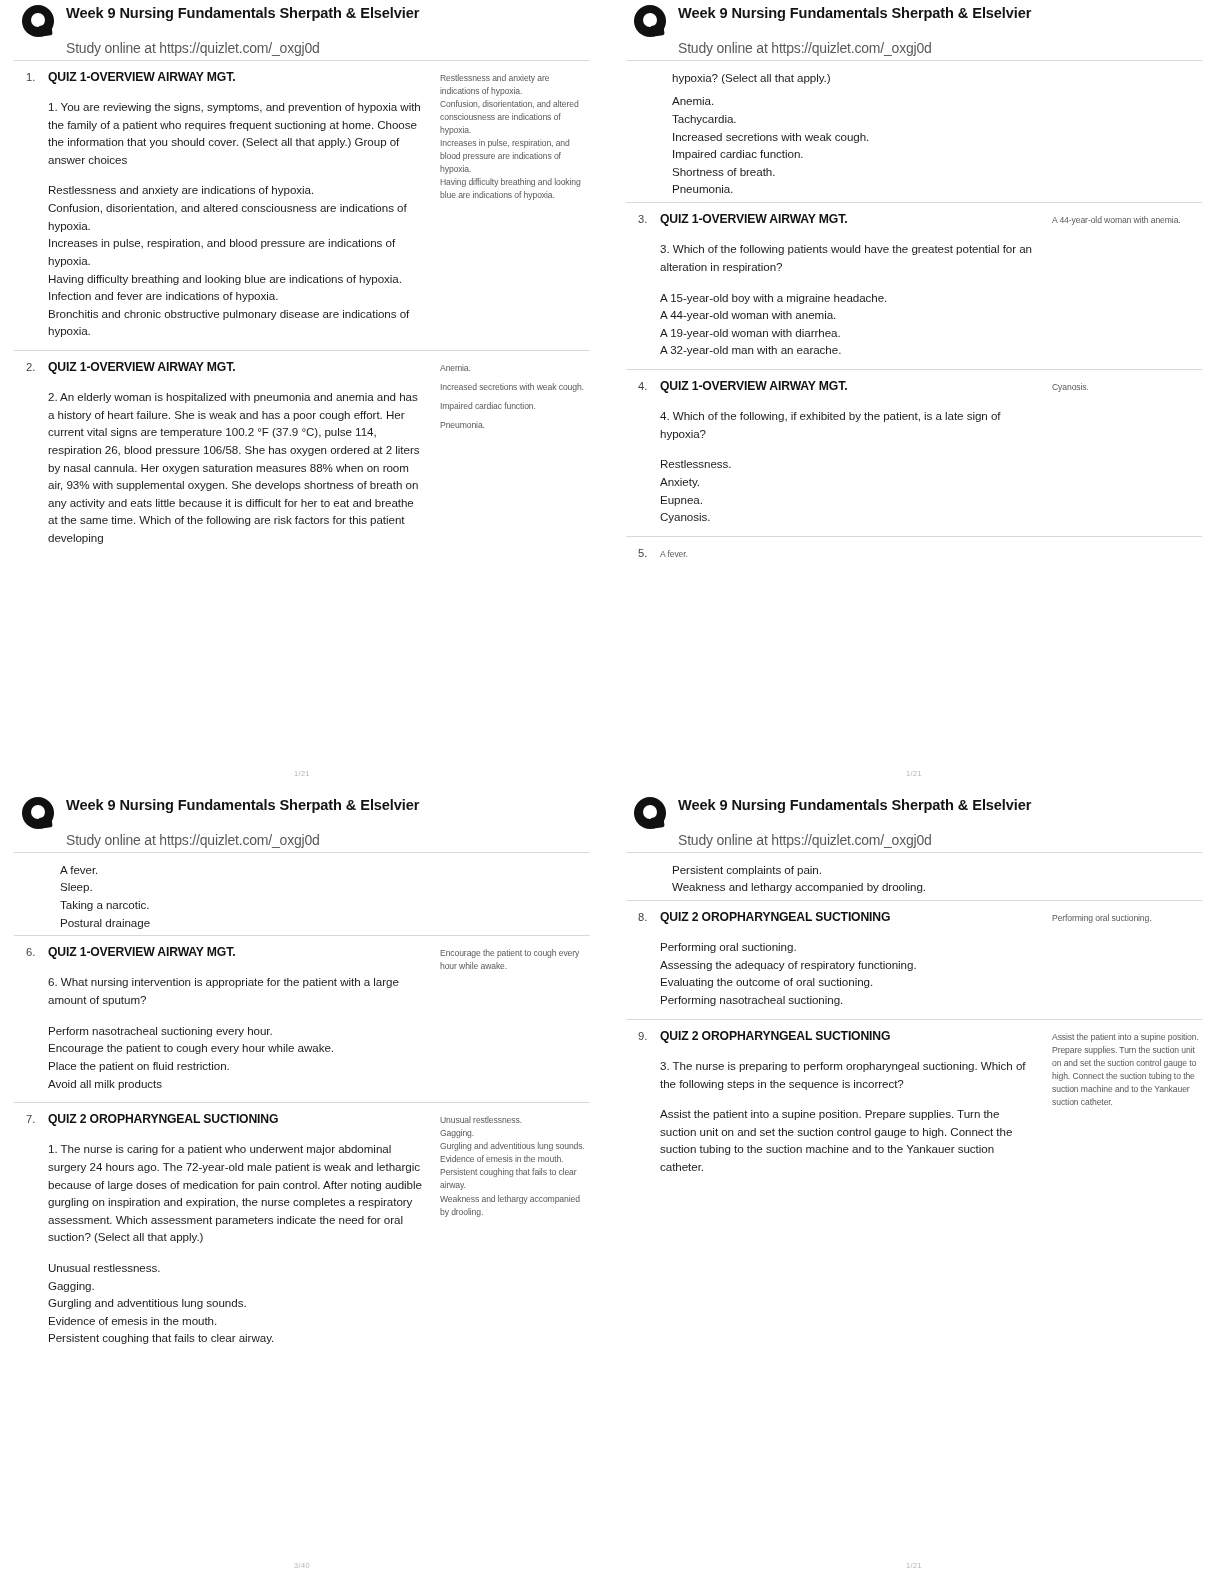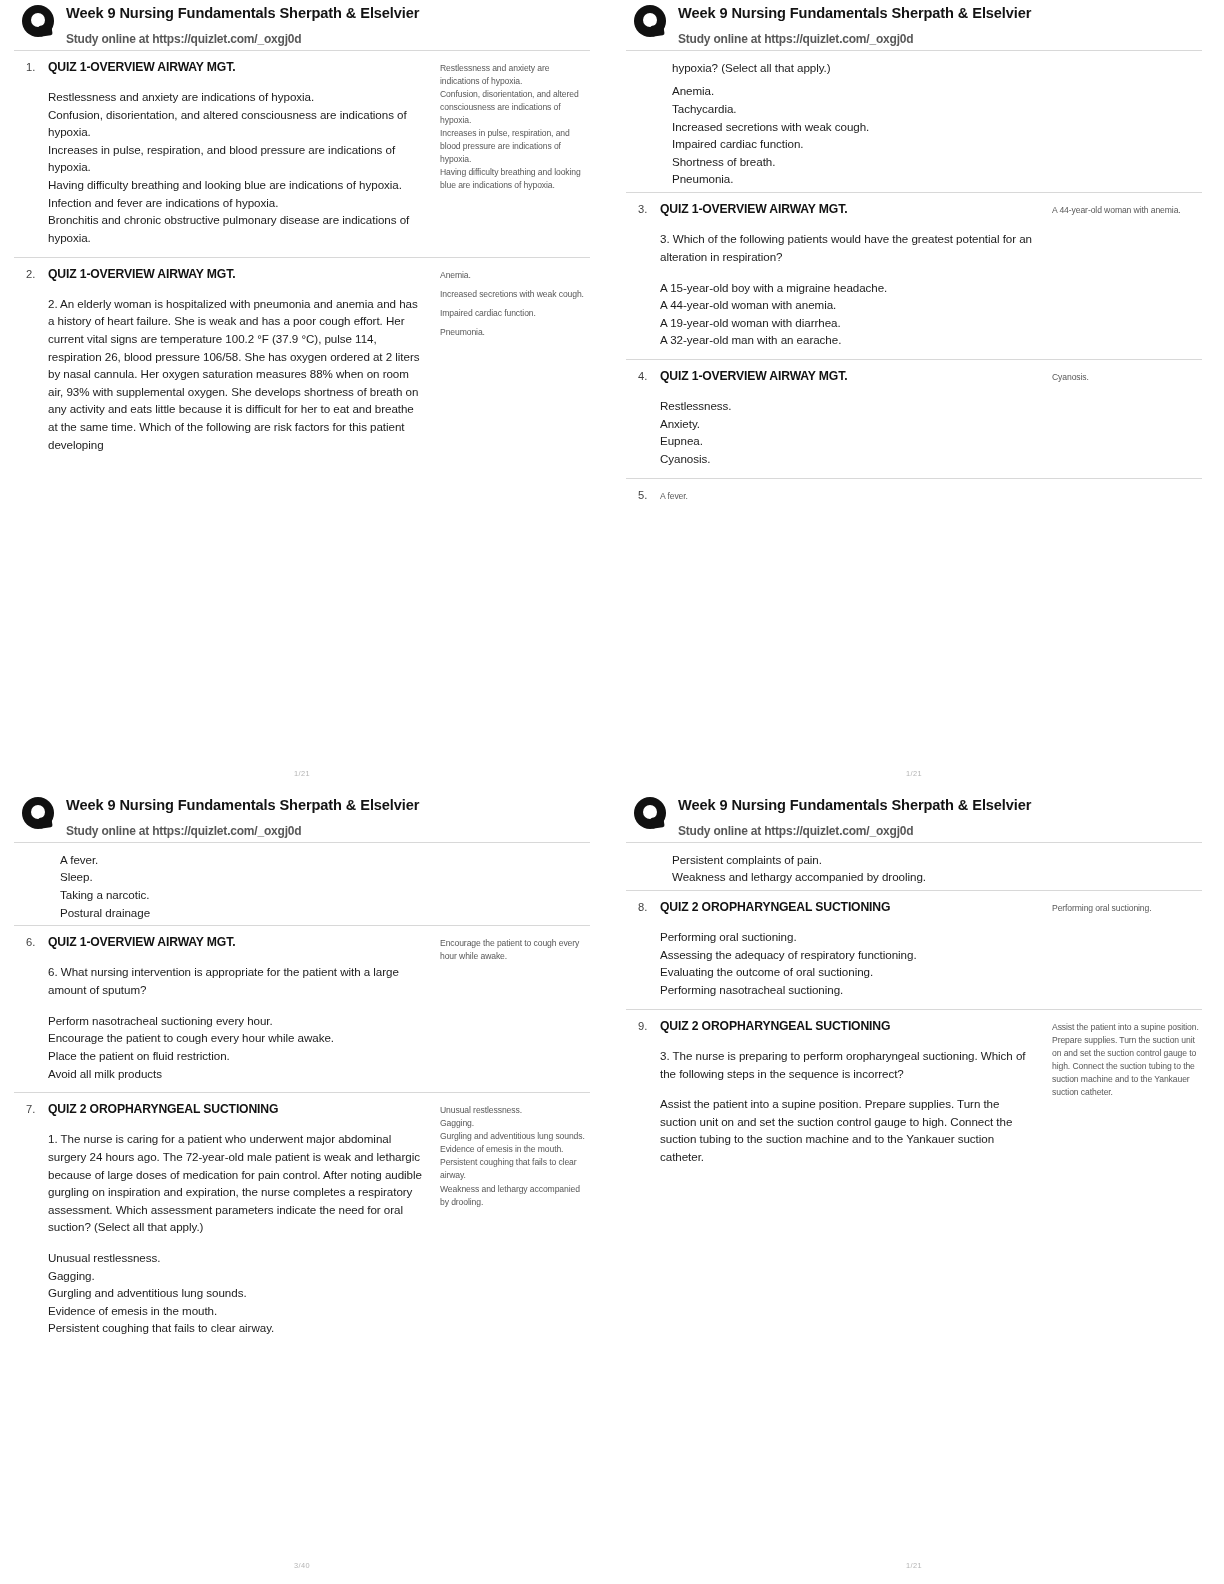--- a/index.html
+++ b/index.html
@@ -70,26 +70,25 @@
   }
   .header-text { padding-top: 1px; }
   .doc-title {
     font-size: 14.6px;
     font-weight: bold;
     letter-spacing: -0.1px;
     line-height: 1.15;
     color: #141414;
   }
   .doc-sub {
-    font-size: 12px;
+    font-size: 14px;
     color: #3b3b3b;
-    margin-top: 10px;
+    margin-top: 18px;
     letter-spacing: -0.2px;
     opacity: .85;
-    font-weight: bold;
   }
 
   
   .cards {
     flex: 1 1 auto;
     display: flex;
     flex-direction: column;
   }
   .row {
     display: flex;
@@ -181,20 +180,21 @@
           <div class="doc-title">Week 9 Nursing Fundamentals Sherpath &amp; Elselvier</div>
           <div class="doc-sub">Study online at https://quizlet.com/_oxgj0d</div>
         </div>
       </div>
       <div class="cards">
         <div class="row first">
           <div class="row-num">1.</div>
           <div class="term-col">
             <div class="term-title">QUIZ 1-OVERVIEW AIRWAY MGT.</div>
             <div class="term-body">
+              <p>1. You are reviewing the signs, symptoms, and prevention of hypoxia with the family of a patient who requires frequent suctioning at home. Choose the information that you should cover. (Select all that apply.) Group of answer choices</p>
               <p>Restlessness and anxiety are indications of hypoxia.<br>Confusion, disorientation, and altered consciousness are indications of hypoxia.<br>Increases in pulse, respiration, and blood pressure are indications of hypoxia.<br>Having difficulty breathing and looking blue are indications of hypoxia.<br>Infection and fever are indications of hypoxia.<br>Bronchitis and chronic obstructive pulmonary disease are indications of hypoxia.</p>
             </div>
           </div>
           <div class="def-col">
             <p>Restlessness and anxiety are indications of hypoxia.<br>Confusion, disorientation, and altered consciousness are indications of hypoxia.<br>Increases in pulse, respiration, and blood pressure are indications of hypoxia.<br>Having difficulty breathing and looking blue are indications of hypoxia.</p>
           </div>
         </div>
         <div class="row">
           <div class="row-num">2.</div>
           <div class="term-col">
@@ -246,20 +246,21 @@
           </div>
           <div class="def-col">
             <p>A 44-year-old woman with anemia.</p>
           </div>
         </div>
         <div class="row">
           <div class="row-num">4.</div>
           <div class="term-col">
             <div class="term-title">QUIZ 1-OVERVIEW AIRWAY MGT.</div>
             <div class="term-body">
+              <p>4. Which of the following, if exhibited by the patient, is a late sign of hypoxia?</p>
               <p>Restlessness.<br>Anxiety.<br>Eupnea.<br>Cyanosis.</p>
             </div>
           </div>
           <div class="def-col">
             <p>Cyanosis.</p>
           </div>
         </div>
         <div class="row">
           <div class="row-num">5.</div>
           <div class="def-col">

